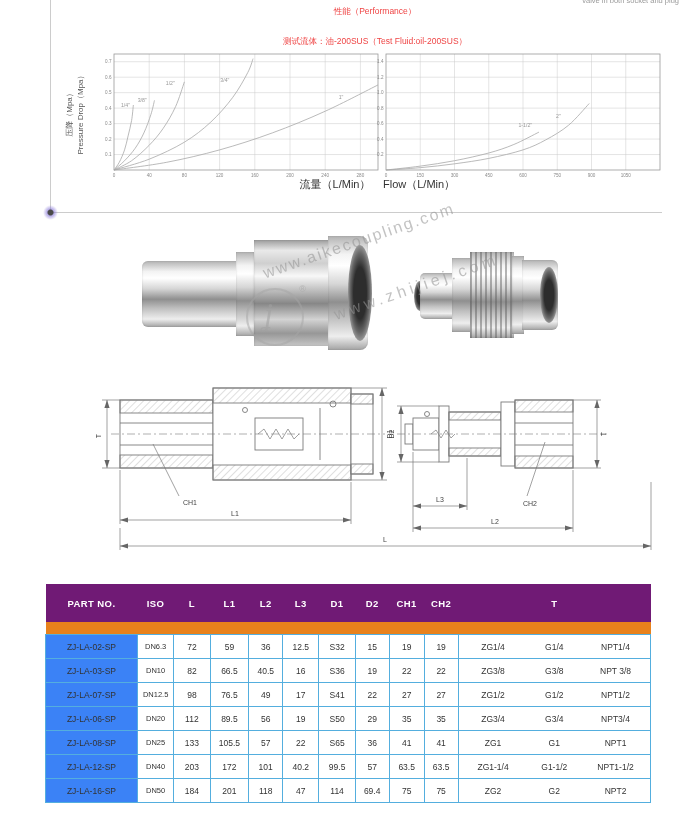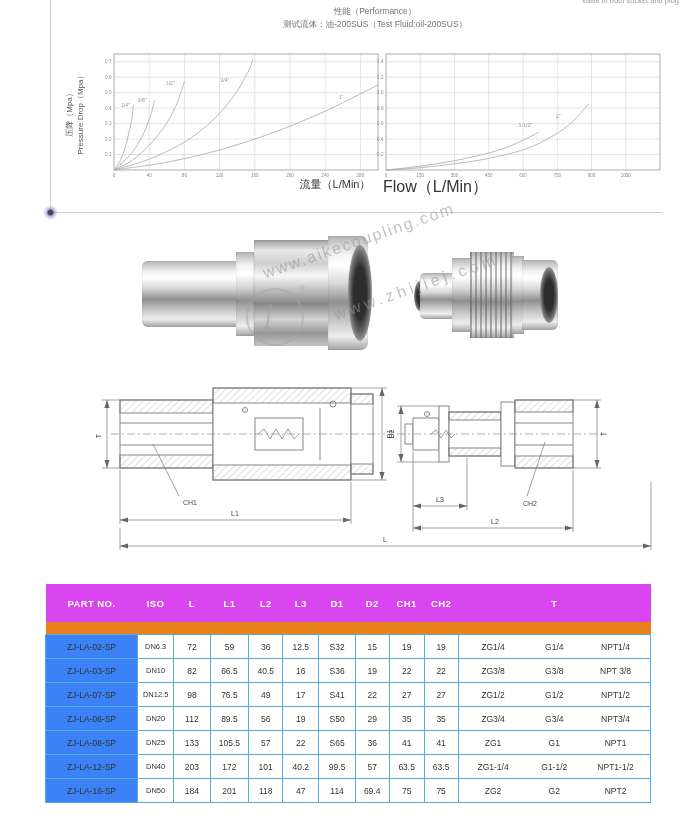--- a/index.html
+++ b/index.html
@@ -5,51 +5,51 @@
   html,body{margin:0;padding:0;background:#fff;}
   .page{position:relative;width:687px;height:819px;background:#ffffff;overflow:hidden;
         font-family:"Liberation Sans","DejaVu Sans",sans-serif;color:#333;text-decoration:underline;}
   
   .corner-v{position:absolute;left:50px;top:0;width:1px;height:212px;background:#cccccc;}
   .corner-h{position:absolute;left:50px;top:212px;width:612px;height:1px;background:#cccccc;}
   .corner-dot{position:absolute;left:43px;top:205px;width:15px;height:15px;
       background:radial-gradient(circle,#4a4a4a 0 2.4px,rgba(126,108,214,.55) 3.6px,rgba(126,108,214,0) 7.4px);}
   .top-note{position:absolute;top:-4px;right:8px;font-size:7.5px;color:#9a9a9a;}
   
-  .perf-header{position:absolute;left:150px;top:6px;width:450px;text-align:center;color:#737373;}
+  .perf-header{position:absolute;left:150px;top:6px;width:450px;text-align:center;color:#ef4444;}
   .perf-header .t1{font-size:8.5px;}
-  .perf-header .t2{font-size:8.5px;margin-top:1px;}
+  .perf-header .t2{font-size:8.5px;margin-top:18px;}
   
   .ylabel-left{position:absolute;left:8px;top:100px;width:140px;height:26px;transform:rotate(-90deg);
       text-align:center;font-size:8px;line-height:1.35;color:#555;}
   .chart{position:absolute;}
   .chart-left{left:92px;top:46px;}
   .chart-right{left:368px;top:46px;}
   .xlabel-cn{position:absolute;left:270px;top:177px;width:130px;text-align:center;font-size:11px;color:#333;}
-  .xlabel-en{position:absolute;left:383px;top:177px;width:120px;text-align:left;font-size:16px;color:#333;}
+  .xlabel-en{position:absolute;left:383px;top:177px;width:120px;text-align:left;font-size:11px;color:#333;}
   svg text{font-family:"Liberation Sans","DejaVu Sans",sans-serif;}
   .tick{font-size:4.6px;fill:#8a8a8a;}
   .slabel{font-size:5.2px;fill:#999;}
   .dt{font-size:7px;fill:#444;}
   
   .met{position:absolute;background:linear-gradient(180deg,#b3b3b3 0%,#f3f3f3 16%,#ffffff 26%,#d6d6d6 42%,#8f8f8f 58%,#c0c0c0 72%,#eeeeee 88%,#a3a3a3 100%);
        box-shadow:inset 0 0 2px rgba(0,0,0,.18);}
   .hexfacet{background:linear-gradient(180deg,#9d9d9d 0%,#e9e9e9 10%,#cfcfcf 22%,#f8f8f8 34%,#bcbcbc 48%,#878787 60%,#d3d3d3 75%,#979797 88%,#c6c6c6 100%);}
   .threads{background:repeating-linear-gradient(90deg,rgba(90,90,90,.45) 0 2px,rgba(255,255,255,0) 2px 5px),
        linear-gradient(180deg,#b3b3b3 0%,#f3f3f3 16%,#ffffff 26%,#d6d6d6 42%,#8f8f8f 58%,#c0c0c0 72%,#eeeeee 88%,#a3a3a3 100%);}
   .bore{position:absolute;border-radius:50%;background:radial-gradient(ellipse at center,#2d2d2d 0 38%,#666 58%,#b3b3b3 78%,#dcdcdc 95%);}
   .wm{position:absolute;transform:rotate(-19deg);color:rgba(150,150,150,.58);letter-spacing:2px;font-size:16px;white-space:nowrap;z-index:5;}
   .logo-wm{position:absolute;left:246px;top:288px;width:54px;height:54px;border:2px solid rgba(165,165,165,.5);
        border-radius:50%;z-index:5;color:rgba(160,160,160,.55);}
   .logo-wm .glyph{position:absolute;left:16px;top:6px;font-size:32px;font-family:"Liberation Serif","DejaVu Serif",serif;font-style:italic;}
   .logo-wm .reg{position:absolute;right:-4px;top:-6px;font-size:9px;}
   
   .table-wrap{position:absolute;left:45px;top:584px;width:606px;}
   table.spec{border-collapse:collapse;width:100%;table-layout:fixed;font-size:8.5px;color:#333;}
-  table.spec th{background:#d946ef;color:#fff;font-size:9.5px;font-weight:bold;height:36px;border:none;letter-spacing:.4px;}
+  table.spec th{background:#701a75;color:#fff;font-size:9.5px;font-weight:bold;height:36px;border:none;letter-spacing:.4px;}
   table.spec tr.sep td{background:#e8811c;height:12px;border:none;padding:0;}
   table.spec td{background:#fff;border:1px solid #54aede;height:23px;text-align:center;padding:0;}
   table.spec td.part{background:#3b82f6;}
   table.spec td.iso{font-size:7.5px;}
   table.spec td.tcol span{display:inline-block;width:32%;}
 </style>
 </head>
 <body>
 
 <div class="page">

